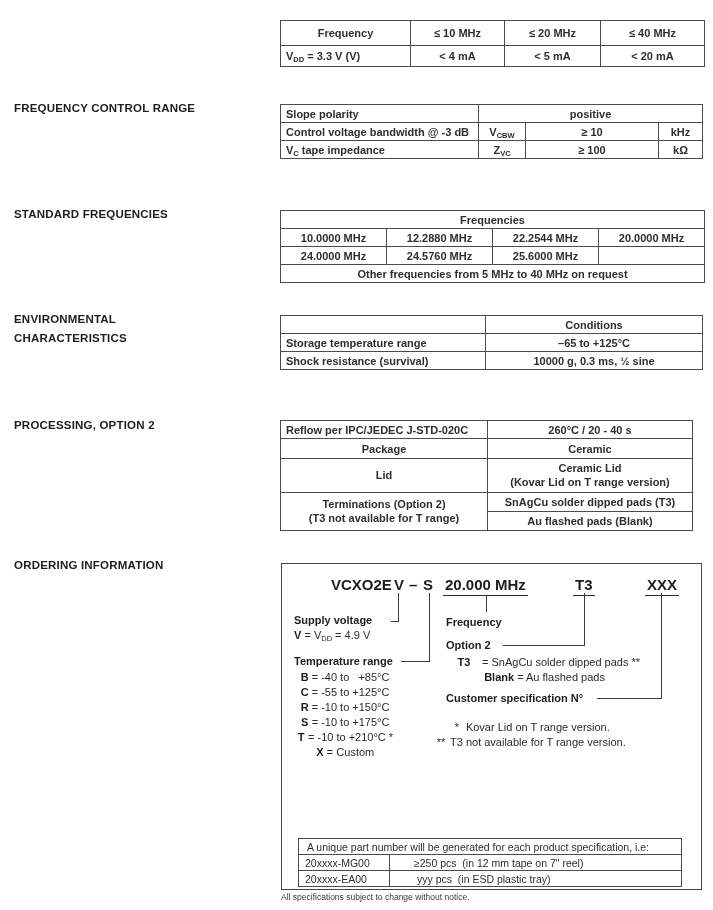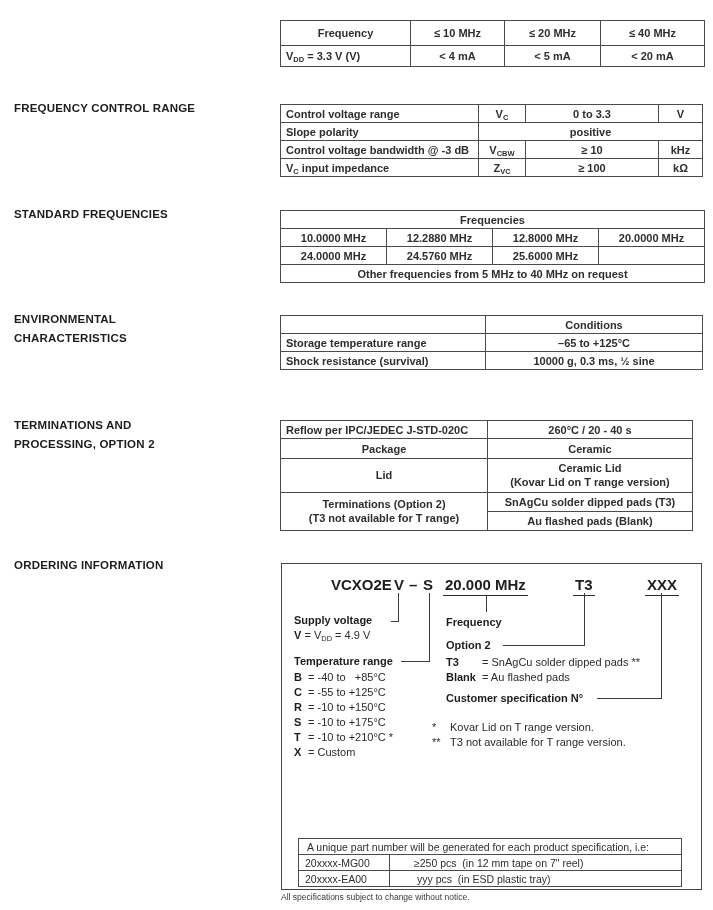--- a/index.html
+++ b/index.html
@@ -34,21 +34,21 @@
   .obox {
     position:absolute; left:281px; top:563px; width:419px; height:325px;
     border:1.5px solid #454545; background:#fff;
   }
   .pn { position:absolute; top:12px; font-size:15px; font-weight:bold; color:#1d1d1d; white-space:nowrap; }
   .pn.u { border-bottom:1.5px solid #2c2c2c; padding:0 2px 2px 2px; }
   .elbow { position:absolute; border-right:1.3px solid #3c3c3c; border-bottom:1.3px solid #3c3c3c; }
   .vline { position:absolute; width:1.3px; background:#3c3c3c; }
   .olab { position:absolute; font-size:11px; white-space:nowrap; color:#2b2b2b; }
   .obold { font-weight:bold; color:#1d1d1d; }
-  .olist { position:absolute; font-size:11px; line-height:15px; white-space:nowrap; }
+  .olist { position:absolute; font-size:11px; line-height:15px; white-space:nowrap;text-align:center; }
   .code { display:inline-block; font-weight:bold; color:#1d1d1d; width:14px; }
   .code-w { display:inline-block; font-weight:bold; color:#1d1d1d; width:36px; }
   .fmark { display:inline-block; width:18px; font-size:11px; }
 
   table.ptbl {
     position:absolute; left:16px; top:274px; width:384px;
     border-collapse:collapse; table-layout:fixed; font-size:10.5px;
     border:1px solid #4b4b4b; color:#2e2e2e;
   }
   .ptbl td { border:1px solid #4b4b4b; padding:1px 6px; height:13px; white-space:nowrap; overflow:hidden; }
@@ -83,38 +83,32 @@
     </table>
 
   <div class="heading" style="top:99px;">FREQUENCY CONTROL RANGE</div>
   <table class="tbl" style="left:280px; top:104px; width:423px;">
     <colgroup>
         <col style="width:198px">
         <col style="width:47px">
         <col style="width:133px">
       </colgroup>
     <tbody>
-        <tr>
-      <td class="l">Control voltage range</td>
-      <td><span>V</span><sub>C</sub></td>
-      <td>0 to 3.3</td>
-      <td>V</td>
-    </tr>
     <tr>
       <td class="l">Slope polarity</td>
       <td colspan="3">positive</td>
     </tr>
     <tr>
       <td class="l">Control voltage bandwidth @ -3 dB</td>
       <td><span>V</span><sub>CBW</sub></td>
       <td>≥ 10</td>
       <td>kHz</td>
     </tr>
     <tr>
-      <td class="l"><span>V</span><sub>C</sub><span> input impedance</span></td>
+      <td class="l"><span>V</span><sub>C</sub><span> tape impedance</span></td>
       <td><span>Z</span><sub>VC</sub></td>
       <td>≥ 100</td>
       <td>kΩ</td>
     </tr>
   </tbody>
     </table>
 
   <div class="heading" style="top:205px;">STANDARD FREQUENCIES</div>
   <table class="tbl" style="left:280px; top:210px; width:425px;">
     <colgroup>
@@ -122,21 +116,21 @@
         <col style="width:106px">
         <col style="width:106px">
       </colgroup>
     <tbody>
         <tr>
       <td colspan="4" class="b">Frequencies</td>
     </tr>
     <tr>
       <td>10.0000 MHz</td>
       <td>12.2880 MHz</td>
-      <td>12.8000 MHz</td>
+      <td>22.2544 MHz</td>
       <td>20.0000 MHz</td>
     </tr>
     <tr>
       <td>24.0000 MHz</td>
       <td>24.5760 MHz</td>
       <td>25.6000 MHz</td>
       <td></td>
     </tr>
     <tr>
       <td colspan="4">Other frequencies from 5 MHz to 40 MHz on request</td>
@@ -162,21 +156,20 @@
       <td>–65 to +125°C</td>
     </tr>
     <tr>
       <td class="l">Shock resistance (survival)</td>
       <td>10000 g, 0.3 ms, ½ sine</td>
     </tr>
   </tbody>
     </table>
 
   <div class="heading" style="top:416px;">
-    <span style="display:block">TERMINATIONS AND</span>
     <span style="display:block">PROCESSING, OPTION 2</span>
   </div>
   <table class="tbl" style="left:280px; top:420px; width:413px;">
     <colgroup>
         <col style="width:207px">
       </colgroup>
     <tbody>
         <tr>
       <td class="l">Reflow per IPC/JEDEC J-STD-020C</td>
       <td>260°C / 20 - 40 s</td>

